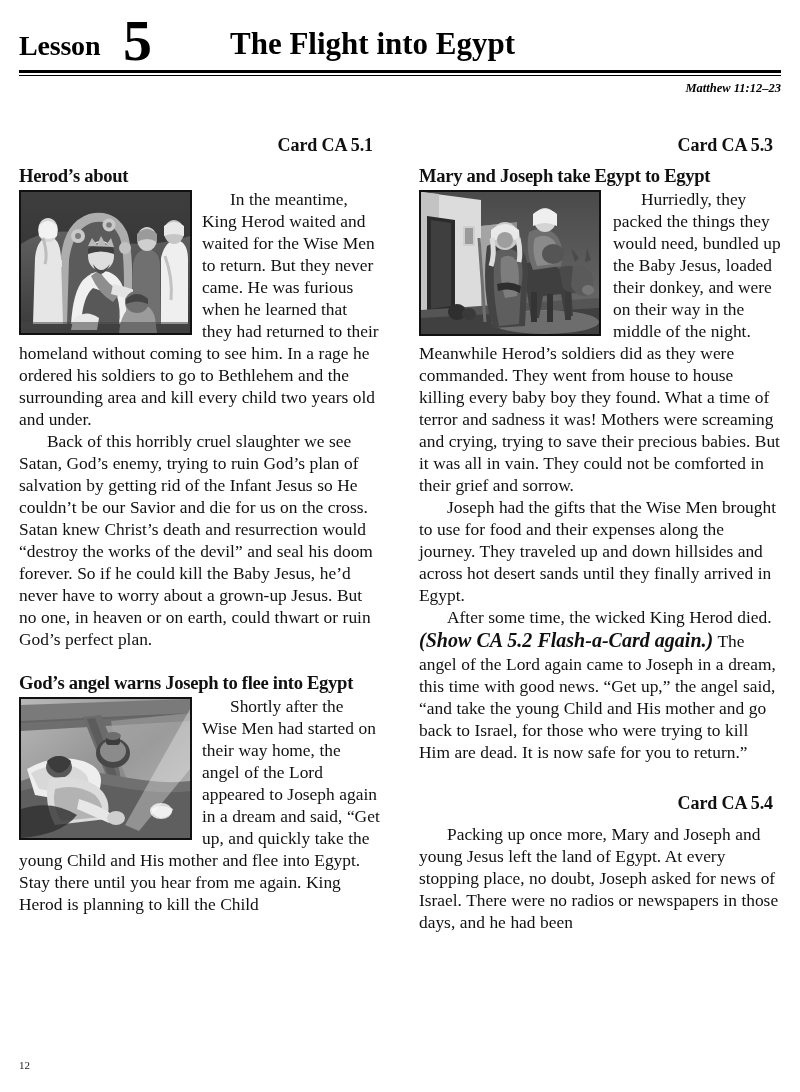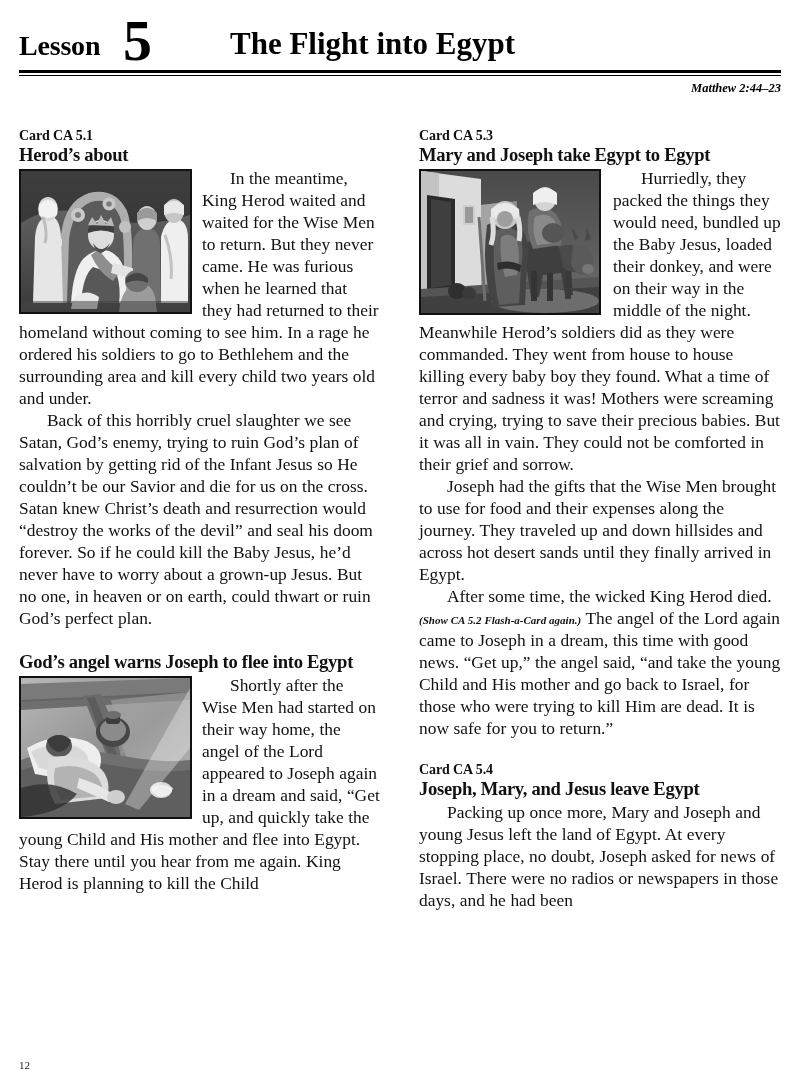--- a/index.html
+++ b/index.html
@@ -111,39 +111,40 @@
   p.body {
     margin: 0;
     text-indent: 28px;
     font-size: 17.4px;
     line-height: 1.265;
     word-spacing: 0.2px;
   }
   p.body.noindent { text-indent: 0; }
 
   .card-label {
-    margin: 0;
-    font-weight: bold;
-    font-size: 14px;
+    margin: 8px;
+    font-weight: bold;
+    font-size: 18px;
     line-height: 1.22;
     letter-spacing: -0.1px;
+    text-align: right;
   }
   .card-title {
     margin: 0 0 0 0;
     font-weight: bold;
     font-size: 18.6px;
     line-height: 1.22;
     letter-spacing: -0.3px;
   }
   .gap-md { height: 22px; }
 
   .inline-note {
     font-style: italic;
     font-weight: bold;
-    font-size: 11px;
+    font-size: 20px;
   }
 
   
   .illus {
     float: left;
     border: 2px solid #111;
     background: #8e8e8e;
     margin: 2px 10px 2px 0;
     position: relative;
     overflow: hidden;
@@ -169,21 +170,21 @@
 <div class="page">
 
   <div class="header">
     <div class="header-row">
       <span class="lesson-word">Lesson</span>
       <span class="lesson-num">5</span>
       <span class="lesson-title">The Flight into Egypt</span>
     </div>
     <div class="rule-top"></div>
     <div class="rule-bottom"></div>
-    <span class="scripture-ref">Matthew 2:44–23</span>
+    <span class="scripture-ref">Matthew 11:12–23</span>
   </div>
 
   <div class="col col-left">
 
 
     <div class="gap-md"></div>
 
     <p class="card-label">Card CA 5.1</p>
     <p class="card-title">Herod’s about</p>
 
@@ -386,21 +387,20 @@
       <span>Hurriedly, they packed the things they would need, bundled up the Baby Jesus, loaded their donkey, and were on their way in the middle of the night.  Meanwhile Herod’s soldiers did as they were commanded.  They went from house to house killing every baby boy they found.  What a time of terror and sadness it was!  Mothers were screaming and crying, trying to save their precious babies.  But it was all in vain.  They could not be comforted in their grief and sorrow.</span>
     </p>
 
     <p class="body">Joseph had the gifts that the Wise Men brought to use for food and their expenses along the journey.  They traveled up and down hillsides and across hot desert sands until they finally arrived in Egypt.</p>
 
     <p class="body"><span>After some time, the wicked King Herod died. </span><span class="inline-note">(Show CA 5.2 Flash-a-Card again.)</span><span> The angel of the Lord again came to Joseph in a dream, this time with good news.  “Get up,” the angel said, “and take the young Child and His mother and go back to Israel, for those who were trying to kill Him are dead.  It is now safe for you to return.”</span></p>
 
     <div class="gap-md"></div>
 
     <p class="card-label">Card CA 5.4</p>
-    <p class="card-title">Joseph, Mary, and Jesus leave Egypt</p>
 
     <p class="body">Packing up once more, Mary and Joseph and young Jesus left the land of Egypt.  At every stopping place, no doubt, Joseph asked for news of Israel.  There were no radios or newspapers in those days, and he had been</p>
 
   </div>
 
   <div class="page-number">12</div>
 
 </div>
 
 </body></html>

